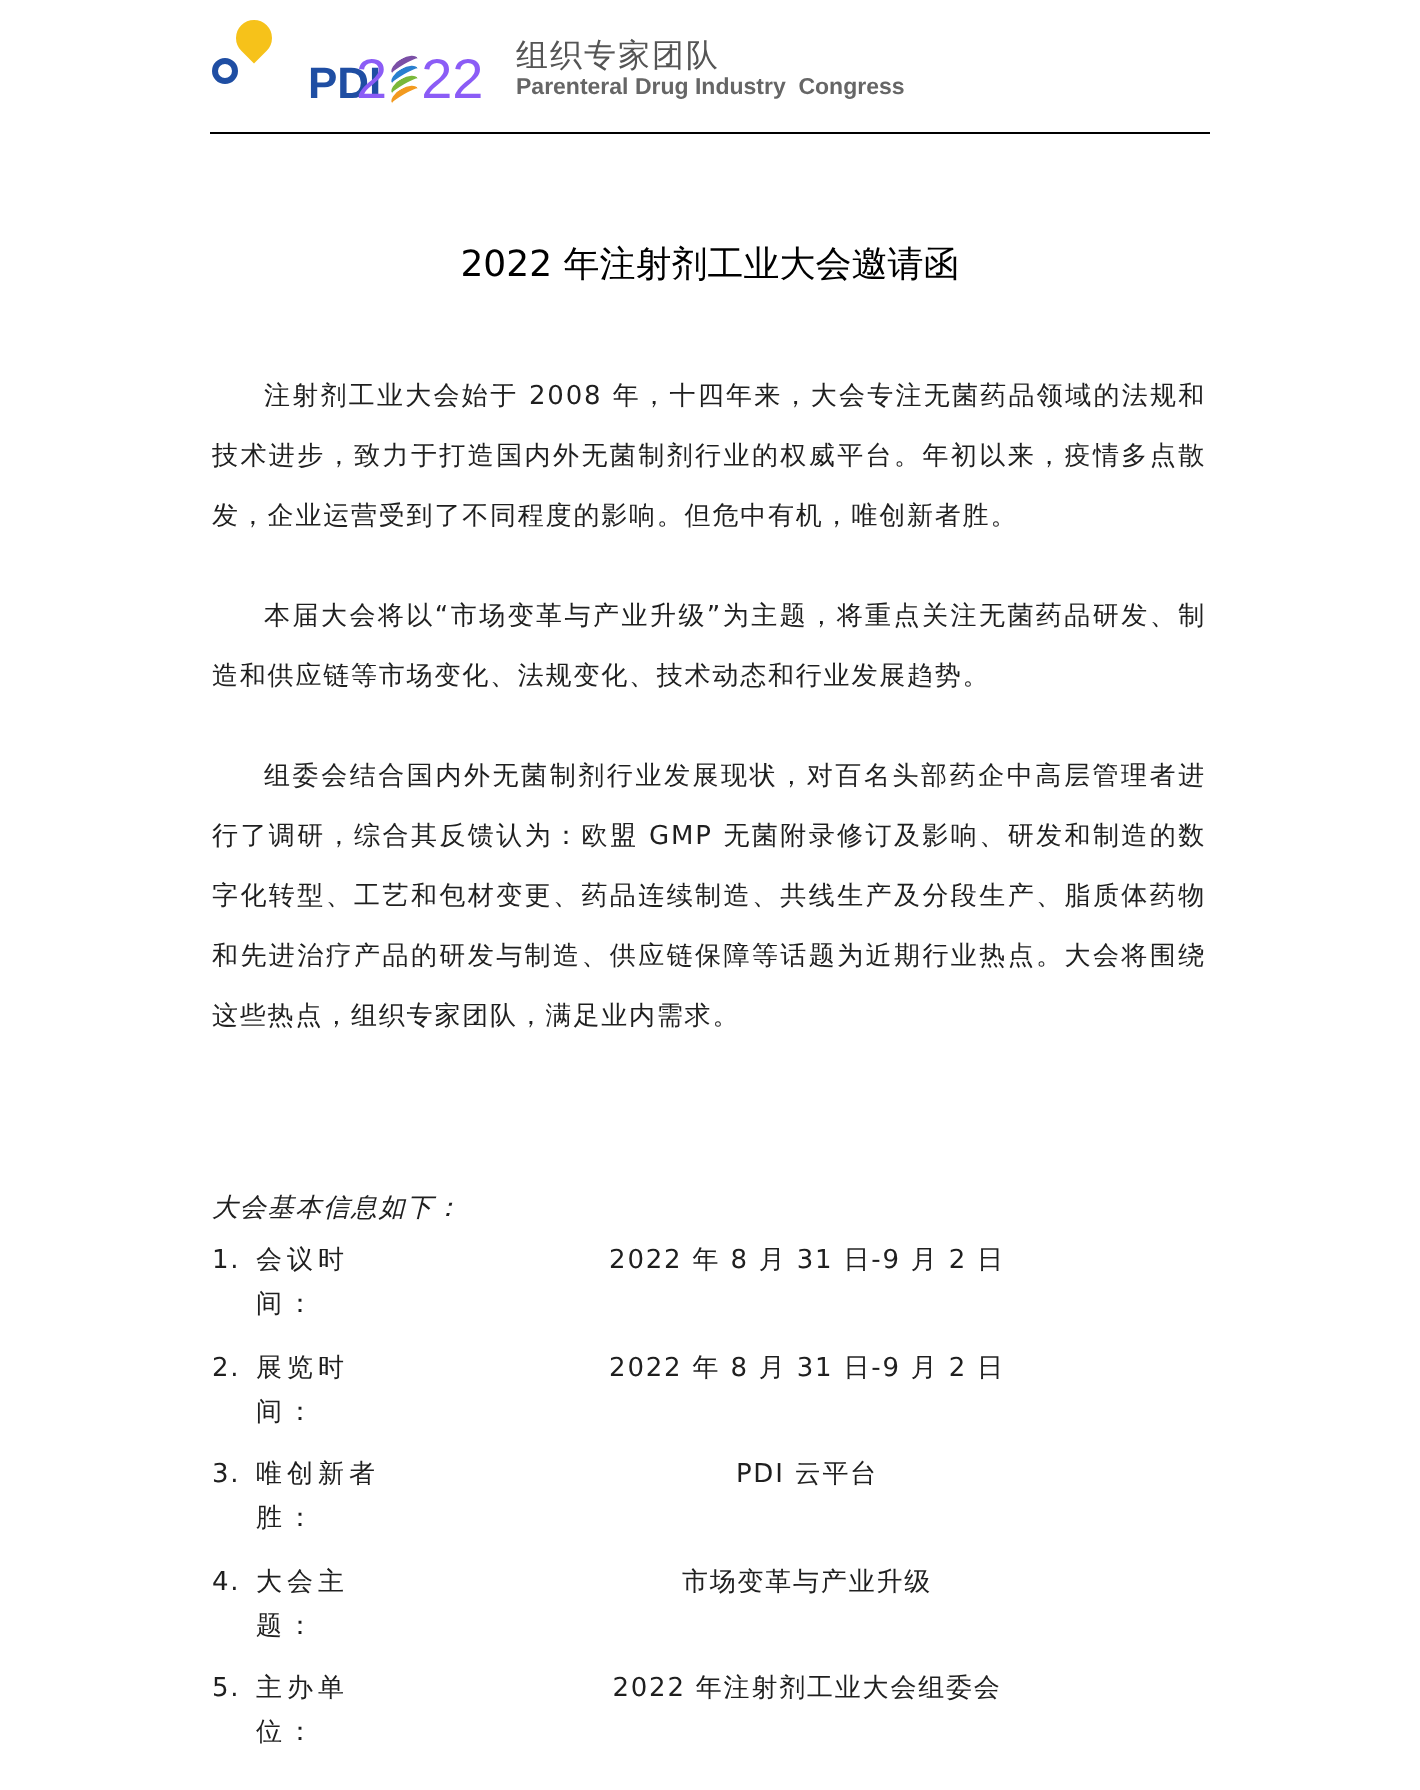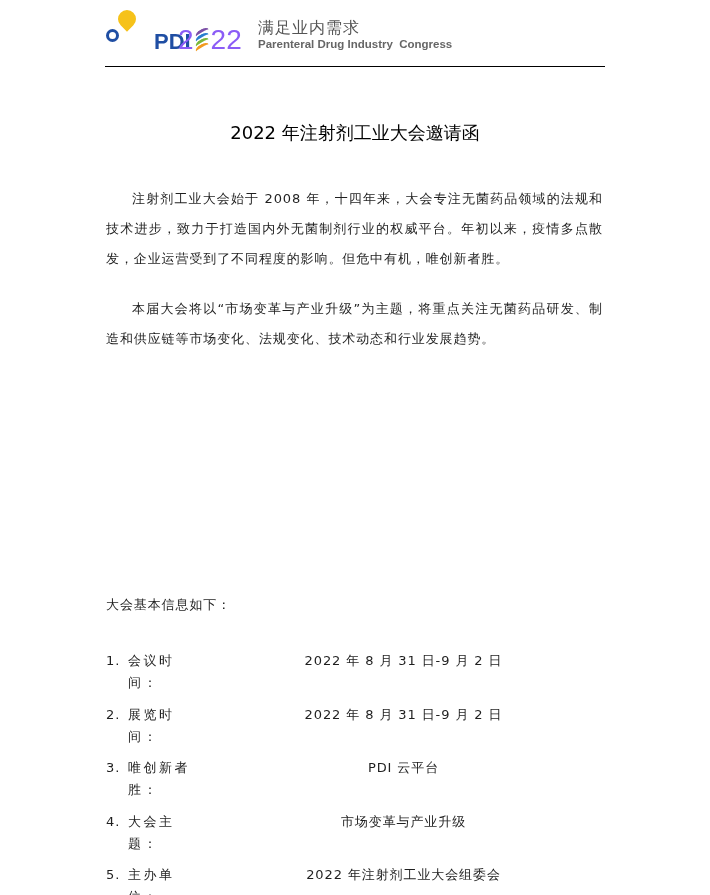--- a/index.html
+++ b/index.html
@@ -148,21 +148,22 @@
     position: absolute;
     left: 106px;
     top: 594px;
     width: 500px;
     font-size: 13px;
     color: #1f1f1f;
     letter-spacing: 0.9px;
   }
   .info-head {
     line-height: 22px;
-    margin-bottom: 34px;
+    margin-bottom: 4px;
+    font-style: italic;
   }
   .info-row {
     display: flex;
     line-height: 22px;
     margin-bottom: 9.5px;
   }
   .info-num {
     width: 22px;
     flex: none;
   }
@@ -180,32 +181,33 @@
 <body>
 
 <div class="header">
   <div class="logo">
     <div class="logo-drop"></div>
     <div class="logo-o"></div>
     <div class="logo-pdi">PDI</div>
     <div class="logo-year"><span>2</span><span class="zero"><span class="ring r1"></span><span class="ring r2"></span><span class="ring r3"></span><span class="ring r4"></span></span><span>22</span></div>
   </div>
   <div class="brand-text">
-    <div class="brand-cn">满足业内需求</div>
+    <div class="brand-cn">组织专家团队</div>
     <div class="brand-en">Parenteral Drug Industry  Congress</div>
   </div>
 </div>
 
 <div class="rule"></div>
 
 <div class="title">2022 年注射剂工业大会邀请函</div>
 
 <div class="body">
   <p>注射剂工业大会始于 2008 年，十四年来，大会专注无菌药品领域的法规和技术进步，致力于打造国内外无菌制剂行业的权威平台。年初以来，疫情多点散发，企业运营受到了不同程度的影响。但危中有机，唯创新者胜。</p>
   <p>本届大会将以“市场变革与产业升级”为主题，将重点关注无菌药品研发、制造和供应链等市场变化、法规变化、技术动态和行业发展趋势。</p>
+  <p>组委会结合国内外无菌制剂行业发展现状，对百名头部药企中高层管理者进行了调研，综合其反馈认为：欧盟 GMP 无菌附录修订及影响、研发和制造的数字化转型、工艺和包材变更、药品连续制造、共线生产及分段生产、脂质体药物和先进治疗产品的研发与制造、供应链保障等话题为近期行业热点。大会将围绕这些热点，组织专家团队，满足业内需求。</p>
 </div>
 
 <div class="info">
   <div class="info-head">大会基本信息如下：</div>
 
   <div class="info-row">
     <span class="info-num">1.</span>
     <span class="info-label">会议时间：</span>
     <span class="info-value">2022 年 8 月 31 日-9 月 2 日</span>
   </div>

